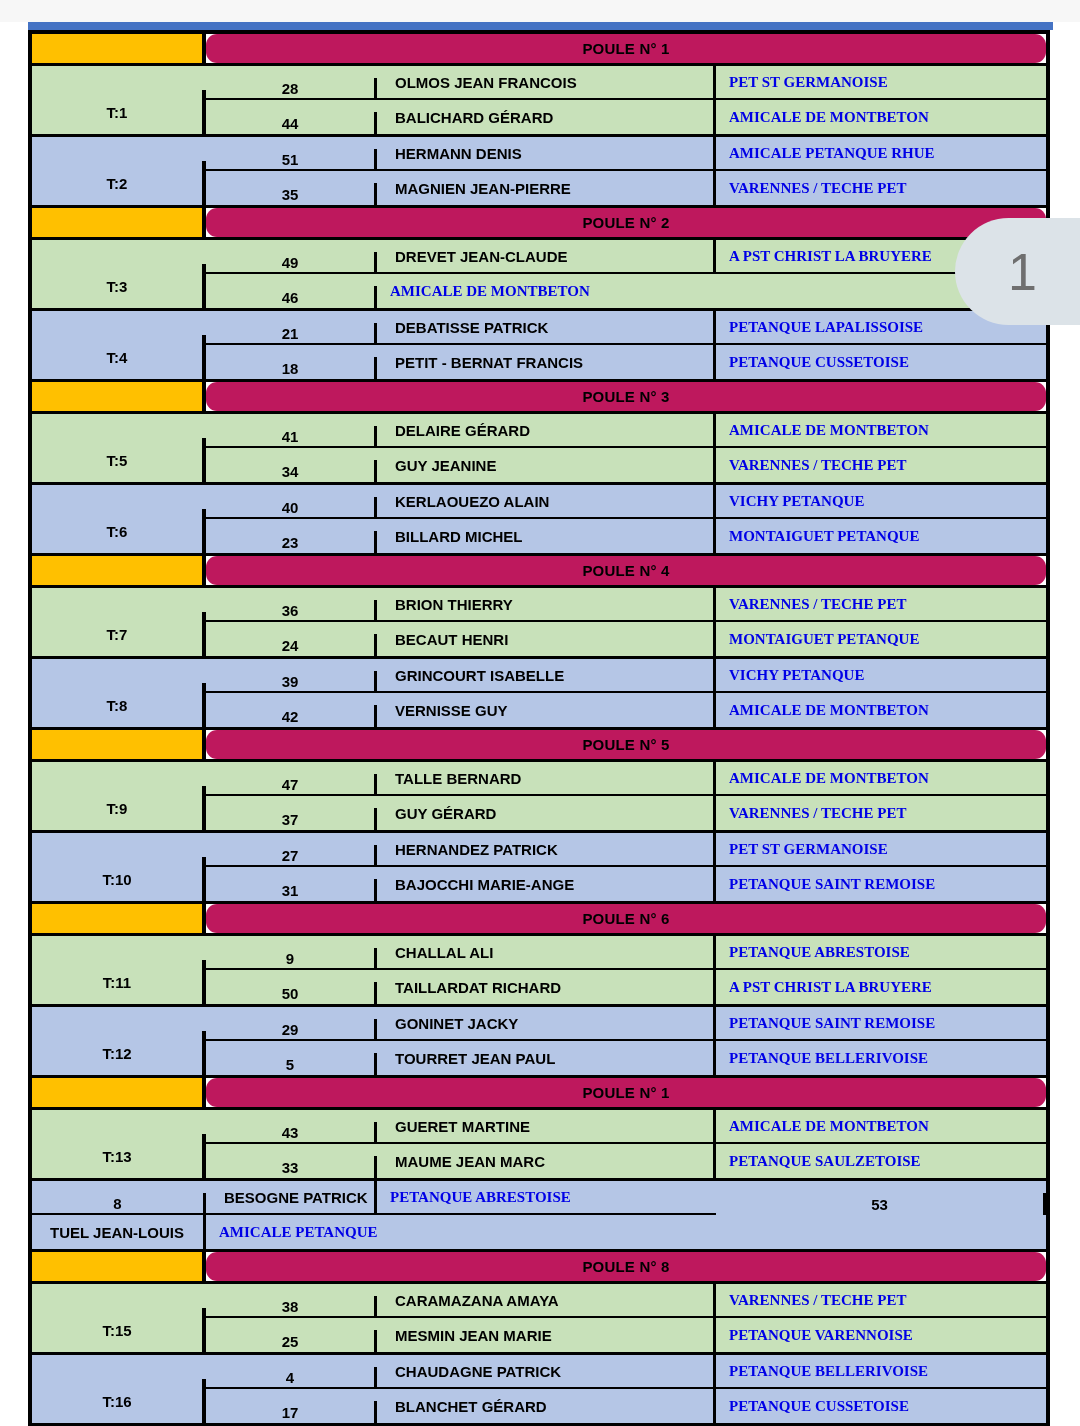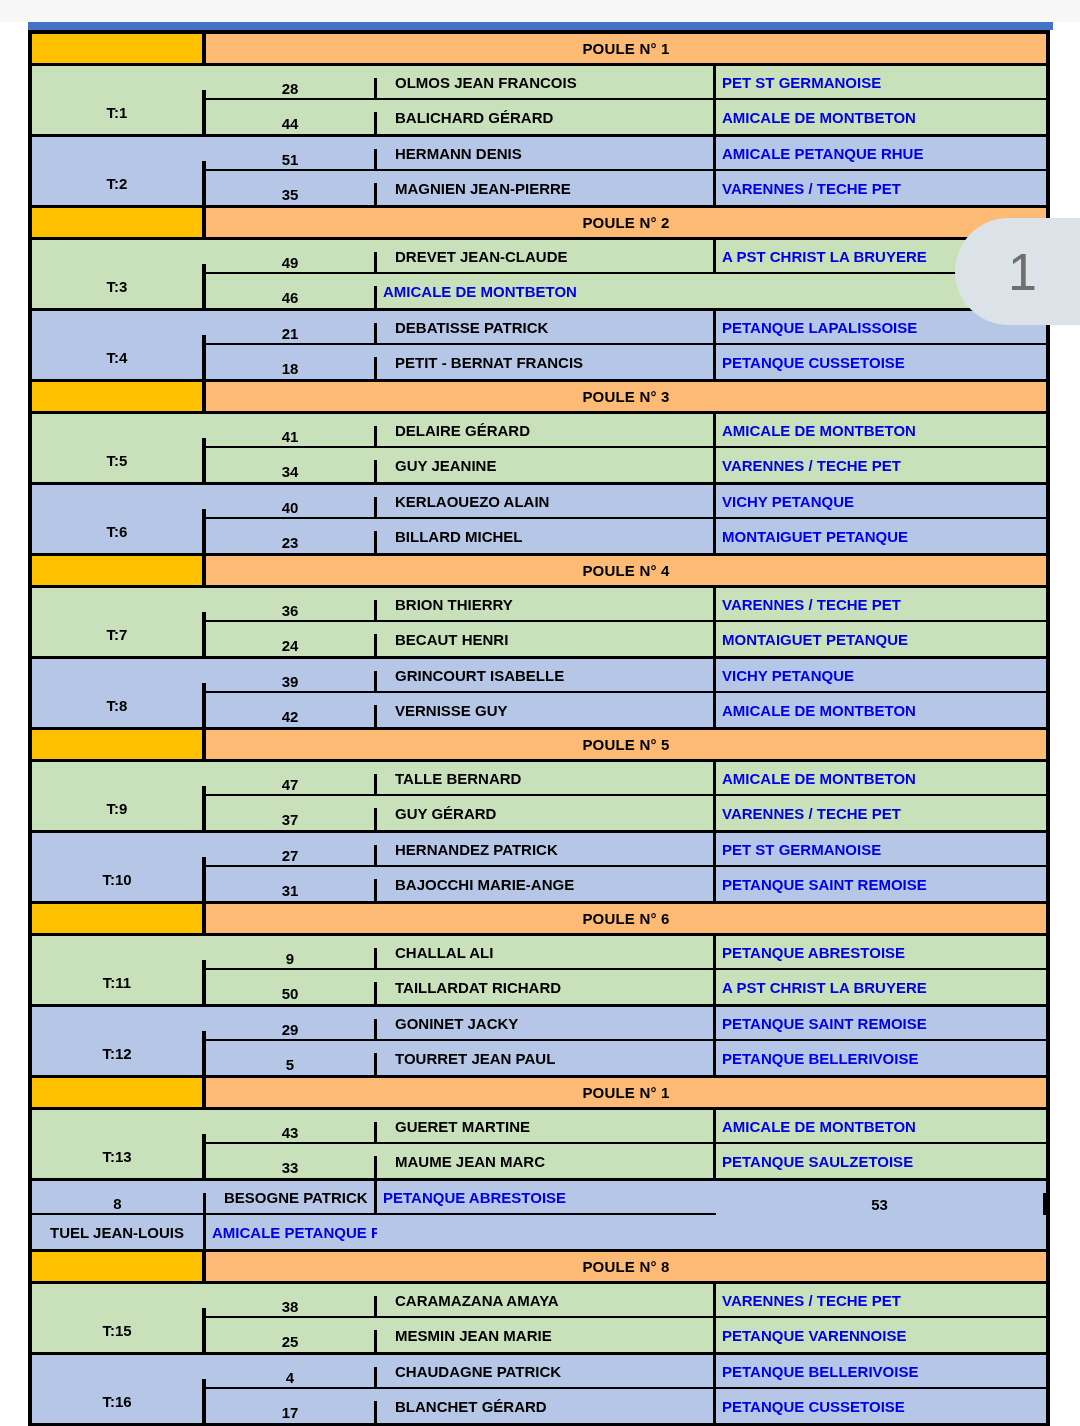--- a/index.html
+++ b/index.html
@@ -39,24 +39,25 @@
     height:32px;
     border-bottom:3px solid var(--border);
   }
   .corner-cell{
     width:174px;
     border-right:4px solid var(--border);
     background:var(--orange);
   }
   .header-cell{
     flex:1;
-    background:#fdba74;
+    background:#be185d;
     display:flex;align-items:center;justify-content:center;
     font-size:15px;font-weight:bold;color:#000;
     letter-spacing:.2px;
+    border-radius:11px;
   }
   .team-block{
     display:grid;
     grid-template-columns:174px 171px 339px 1fr;
     grid-auto-rows:34px;
     border-bottom:3px solid var(--border);
   }
   .pool-table > .team-block:last-child{border-bottom:none;}
   .team-block.green{background:var(--green);}
   .team-block.blue{background:var(--blue);}
@@ -66,21 +67,21 @@
     display:flex;align-items:center;justify-content:center;
     font-size:15px;font-weight:bold;color:#000;margin-top:24px;
   }
   .cell{
     display:flex;align-items:center;
     font-size:15px;font-weight:bold;color:#000;
     overflow:hidden;white-space:nowrap;
   }
   .cell.num{border-right:3px solid var(--border);justify-content:center;margin-top:12px;}
   .cell.name{border-right:3px solid var(--border);padding-left:18px;}
-  .cell.club{padding-left:6px;color:var(--club);}
+  .cell.club{padding-left:13px;color:var(--club);font-family:Liberation Serif, serif;}
   .cell.top{border-bottom:2px solid var(--border);}
   .page-pill{
     position:absolute;top:218px;left:955px;
     width:135px;height:107px;
     background:var(--pill);
     border-radius:54px 0 0 54px;
     display:flex;align-items:center;justify-content:center;
     z-index:5;
   }
   .page-num{

